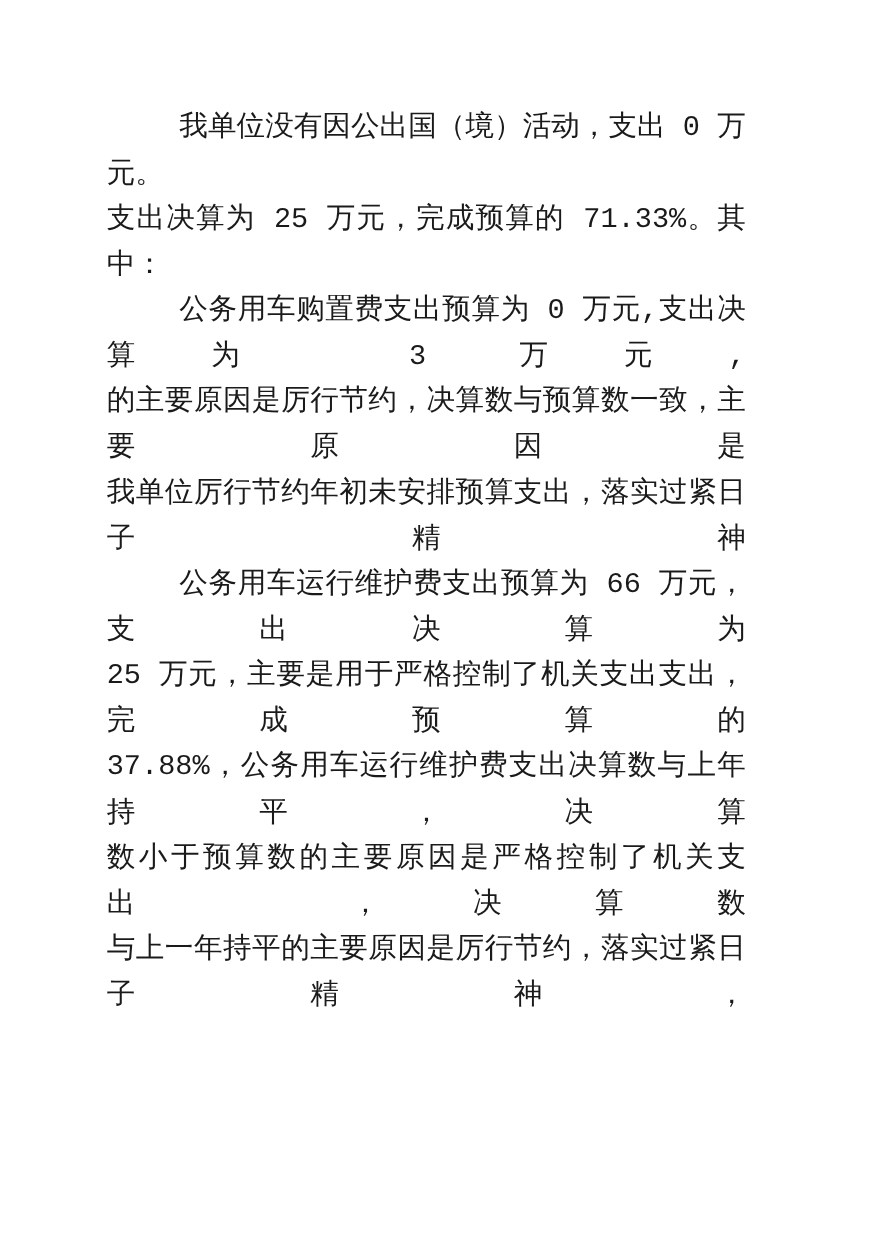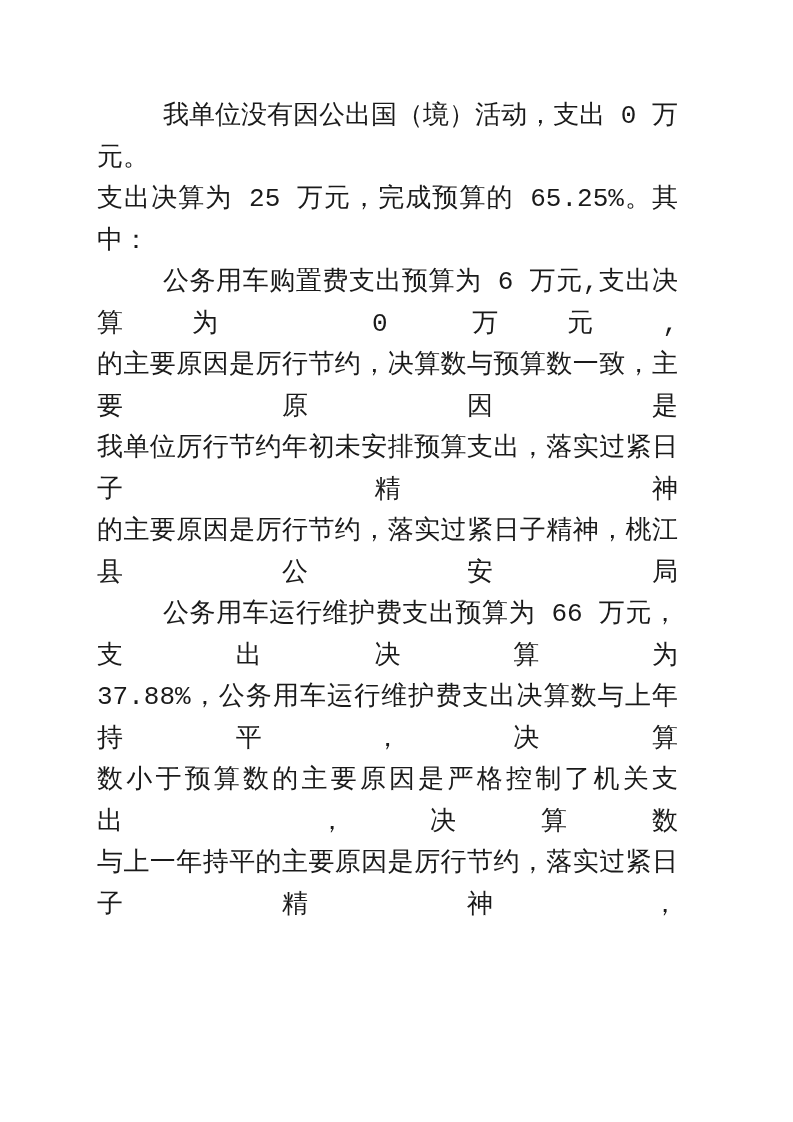--- a/index.html
+++ b/index.html
@@ -42,28 +42,28 @@
 </style>
 </head>
 <body>
 
 <div class="page" style="background: rgb(255, 255, 255); color: rgb(26, 26, 26);">
   <div class="doc">
       <div class="block body">
         <div class="line first last">我单位没有因公出国（境）活动，支出 0 万元。</div>
       </div>
       <div class="block body">
-        <div class="line last">支出决算为 25 万元，完成预算的 65.25%。其中：</div>
+        <div class="line last">支出决算为 25 万元，完成预算的 71.33%。其中：</div>
       </div>
       <div class="block body">
-        <div class="line first">公务用车购置费支出预算为 6 万元,支出决算为 0 万元,</div>
+        <div class="line first">公务用车购置费支出预算为 0 万元,支出决算为 3 万元,</div>
         <div class="line">的主要原因是厉行节约，决算数与预算数一致，主要原因是</div>
         <div class="line">我单位厉行节约年初未安排预算支出，落实过紧日子精神</div>
-        <div class="line">的主要原因是厉行节约，落实过紧日子精神，桃江县公安局</div>
       </div>
       <div class="block body">
         <div class="line first">公务用车运行维护费支出预算为 66 万元，支出决算为</div>
+        <div class="line">25 万元，主要是用于严格控制了机关支出支出，完成预算的</div>
         <div class="line">37.88%，公务用车运行维护费支出决算数与上年持平，决算</div>
         <div class="line">数小于预算数的主要原因是严格控制了机关支出　，决算数</div>
         <div class="line">与上一年持平的主要原因是厉行节约，落实过紧日子精神，</div>
       </div>
     </div>
 </div>
 
 </body></html>

